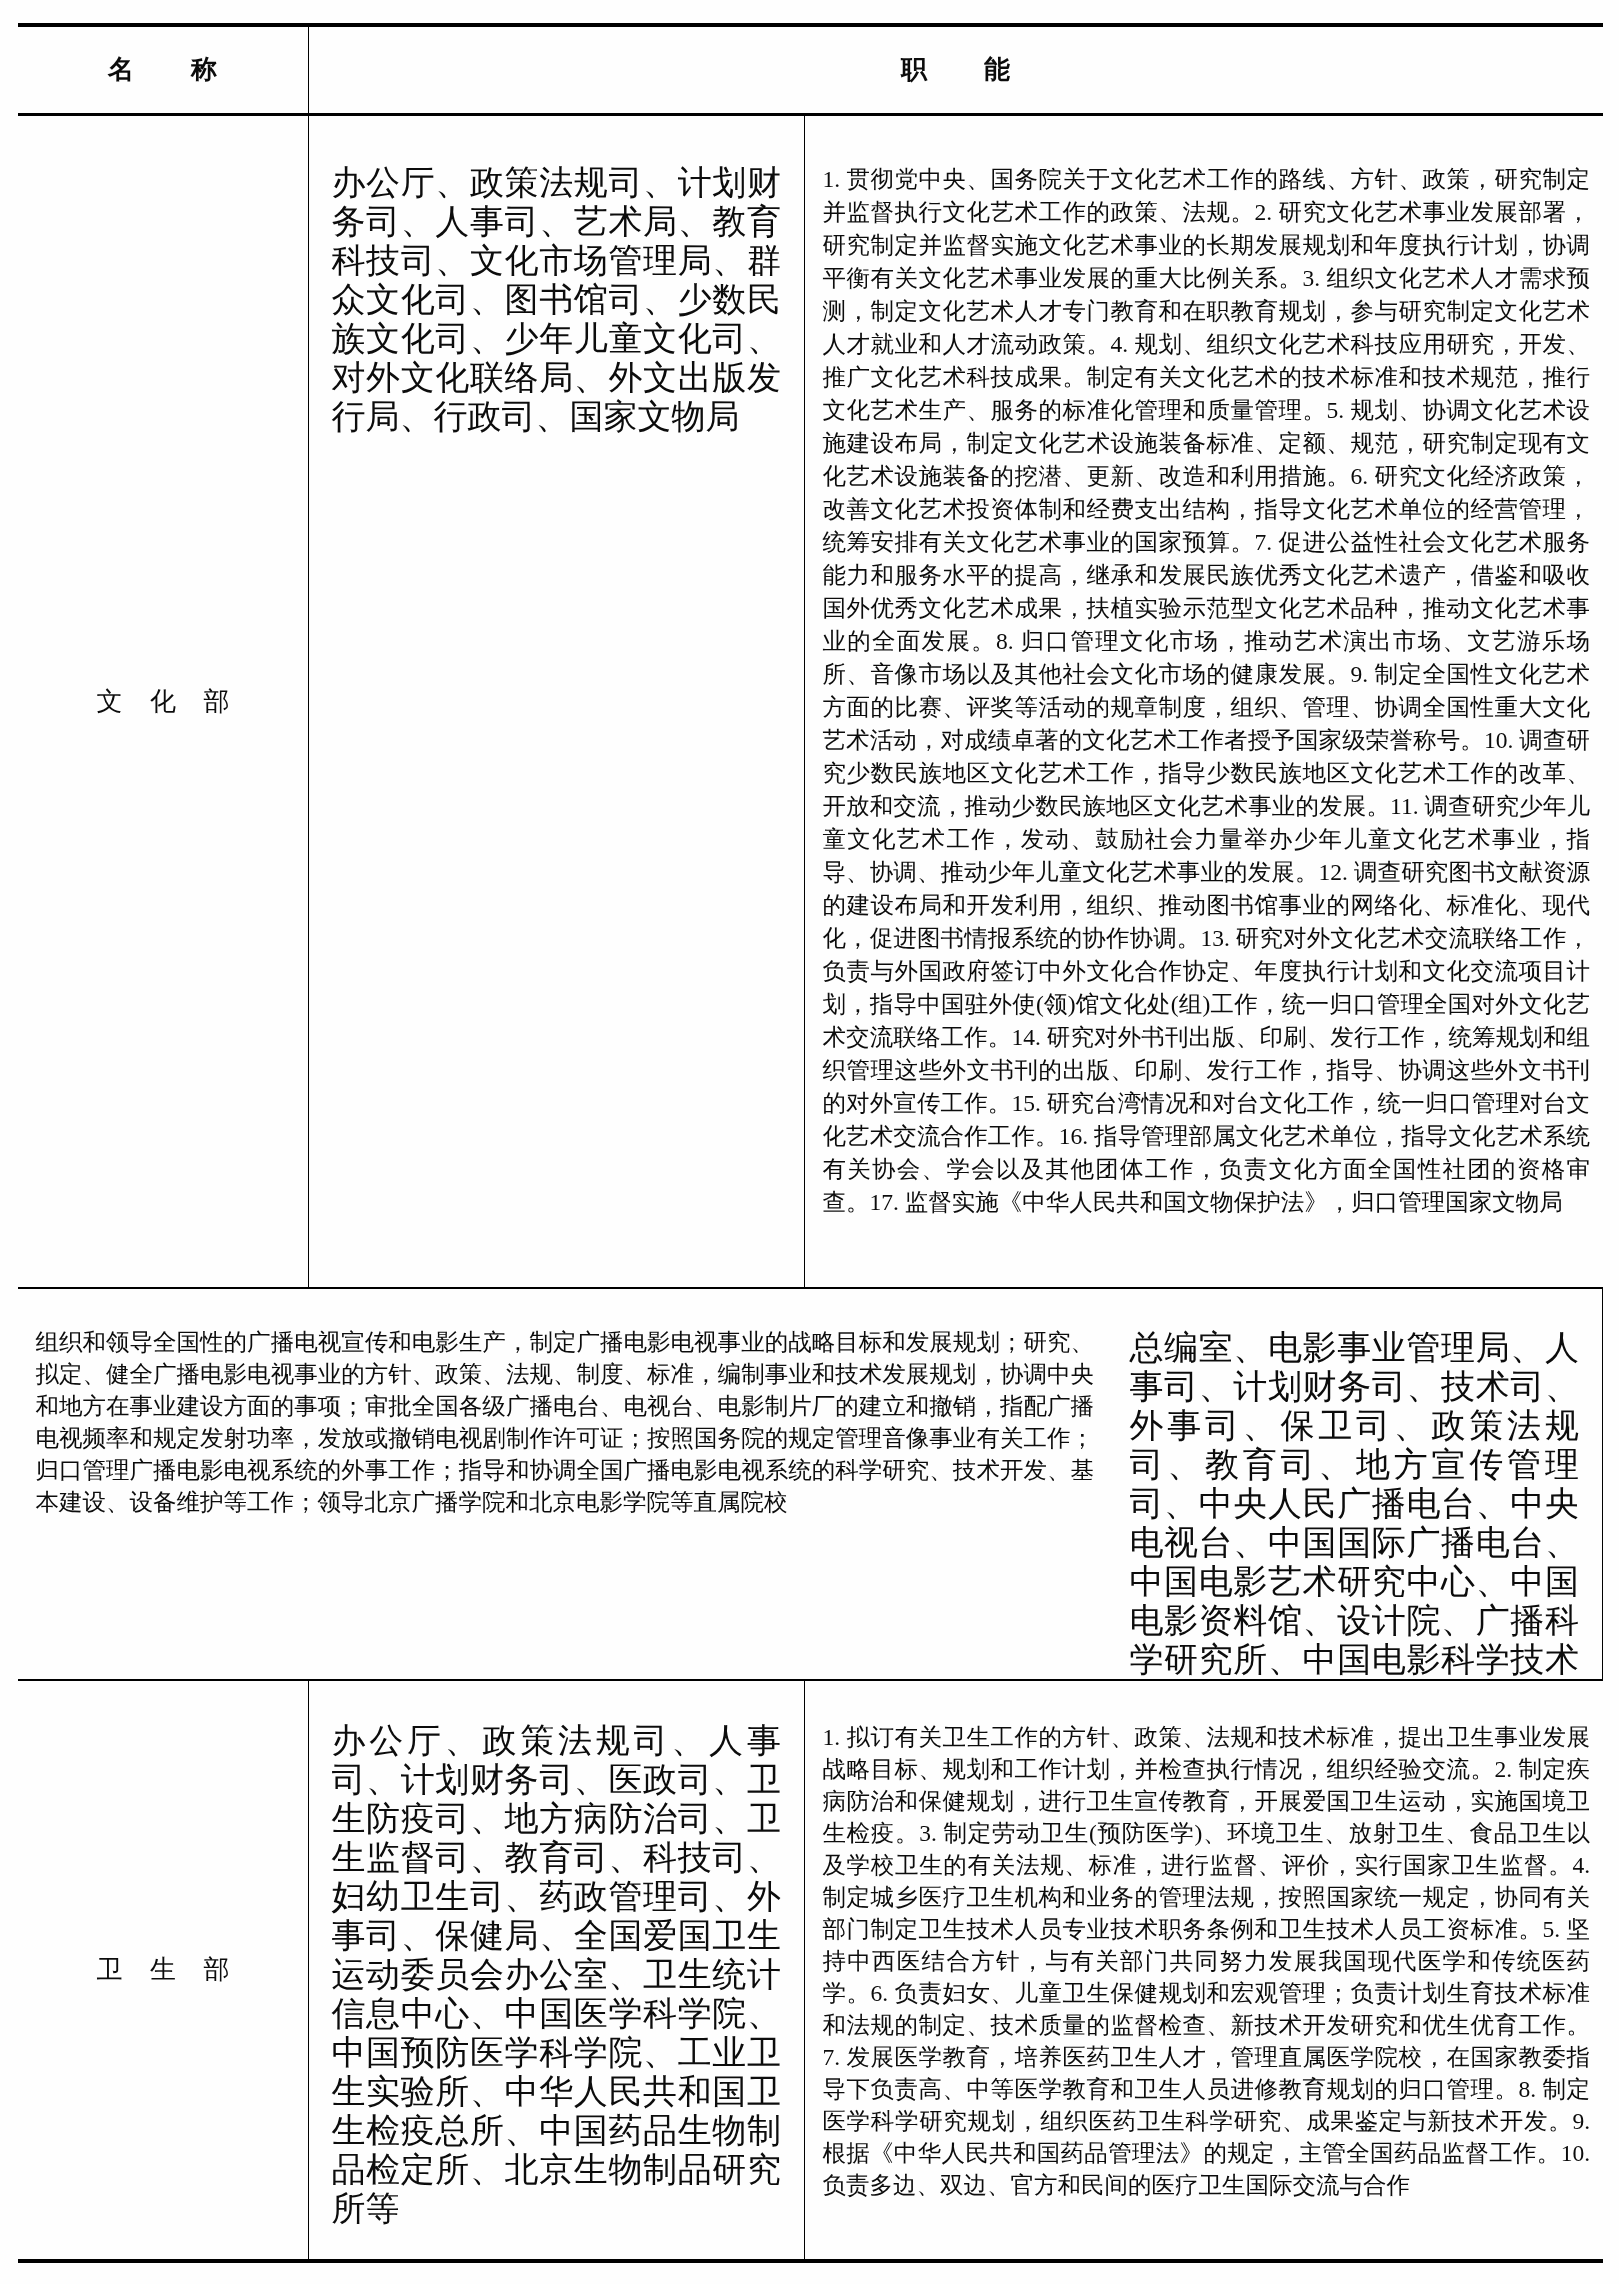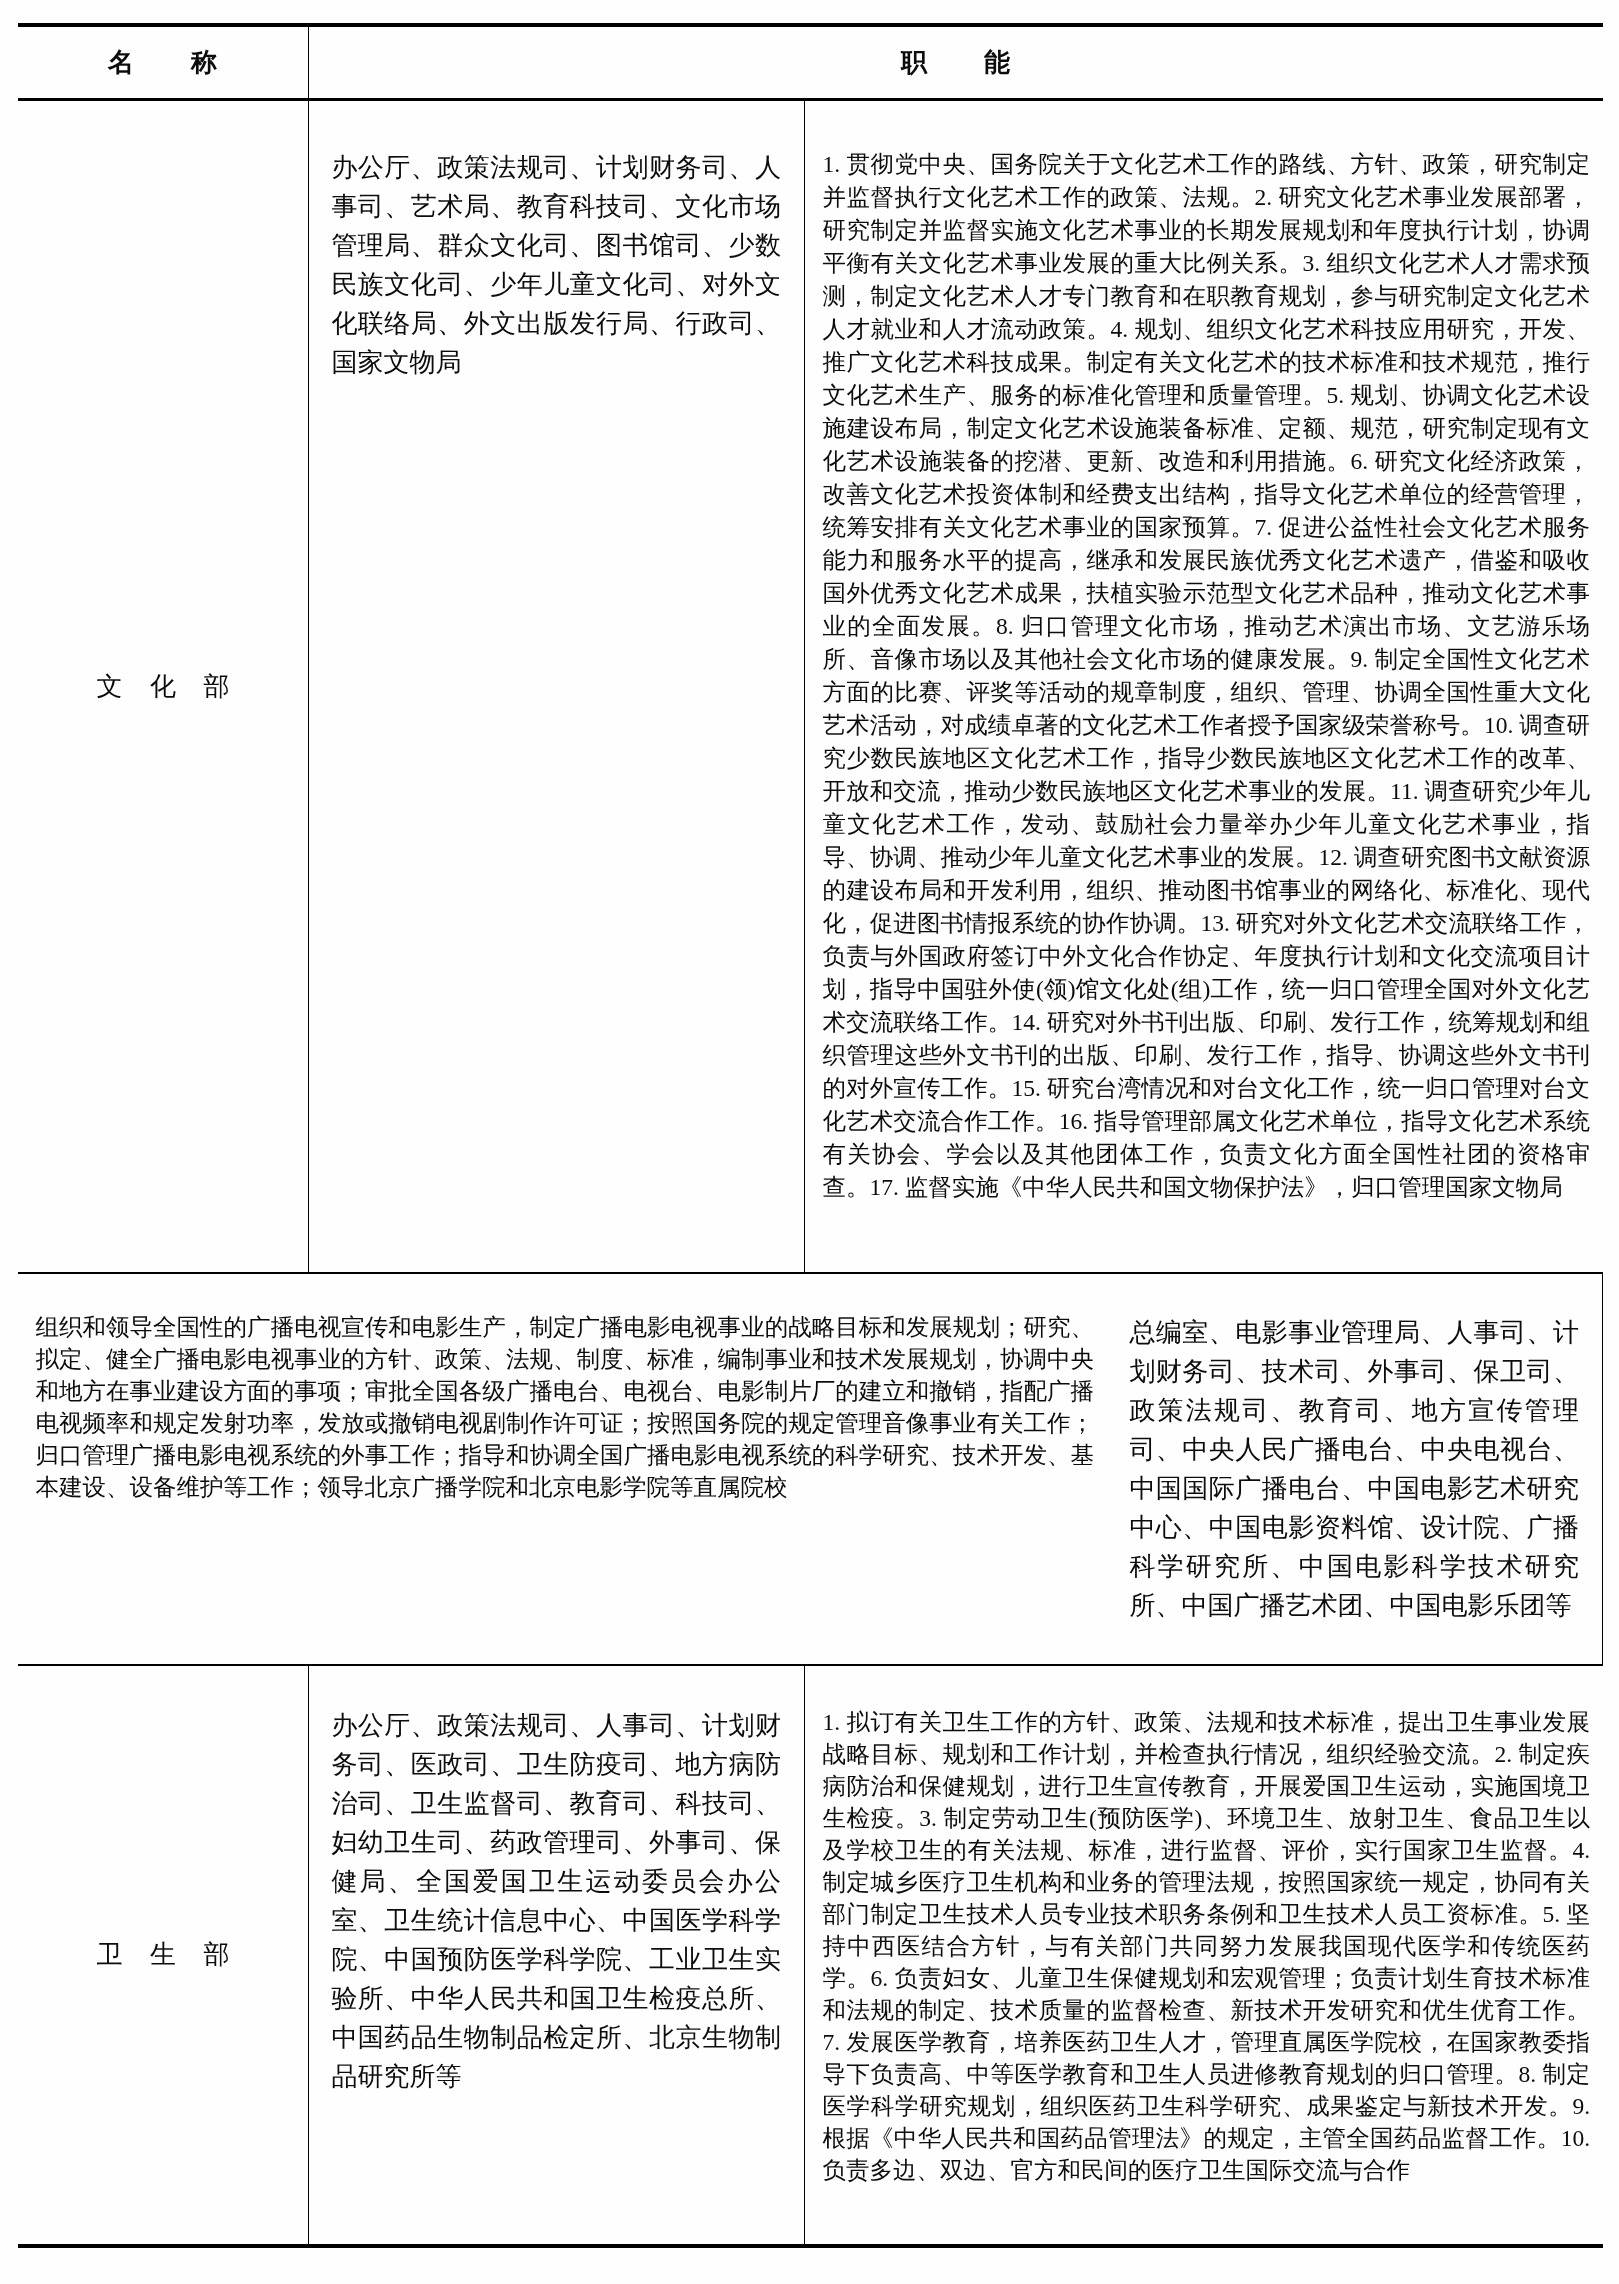--- a/index.html
+++ b/index.html
@@ -22,21 +22,21 @@
     top: 22.6px;
     width: 1585px;
     border-top: 4.2px solid #000;
     border-bottom: 4.2px solid #000;
   }
   .t-row {
     display: flex;
     box-sizing: border-box;
   }
   .header-row {
-    height: 74px;
+    height: 89px;
     border-bottom: 3.4px solid #000;
   }
   .body-row {
     border-bottom: 2.5px solid #000;
   }
   .body-row:last-child {
     border-bottom: none;
   }
   .row-culture   { height: 1173px; }
   .row-broadcast { height: 392px;  }
@@ -75,21 +75,21 @@
 
   .name-text {
     font-size: 26px;
     letter-spacing: 0.8px;
     text-align: left;
     font-family: Liberation Mono, monospace;
   }
 
   .orgs-text {
     padding: 47px 23.5px 17px 22px;
-    font-size: 26px;
+    font-size: 34px;
     line-height: 39px;
     text-align: justify;
     text-justify: inter-character;
     word-break: break-all;
     font-family: Liberation Serif, serif;
   }
   .func-text {
     padding: 47px 13.4px 17px 17px;
     font-size: 23.5px;
     line-height: 33px;

